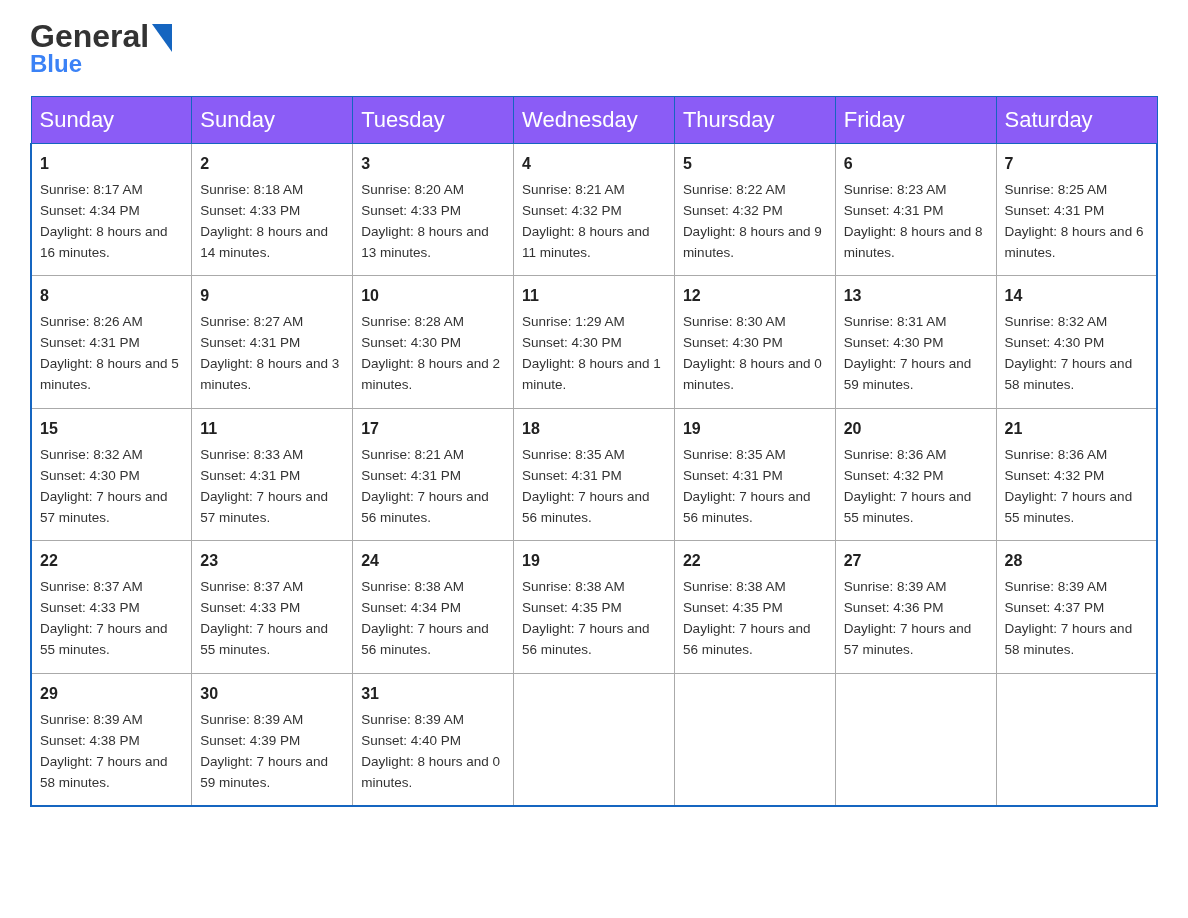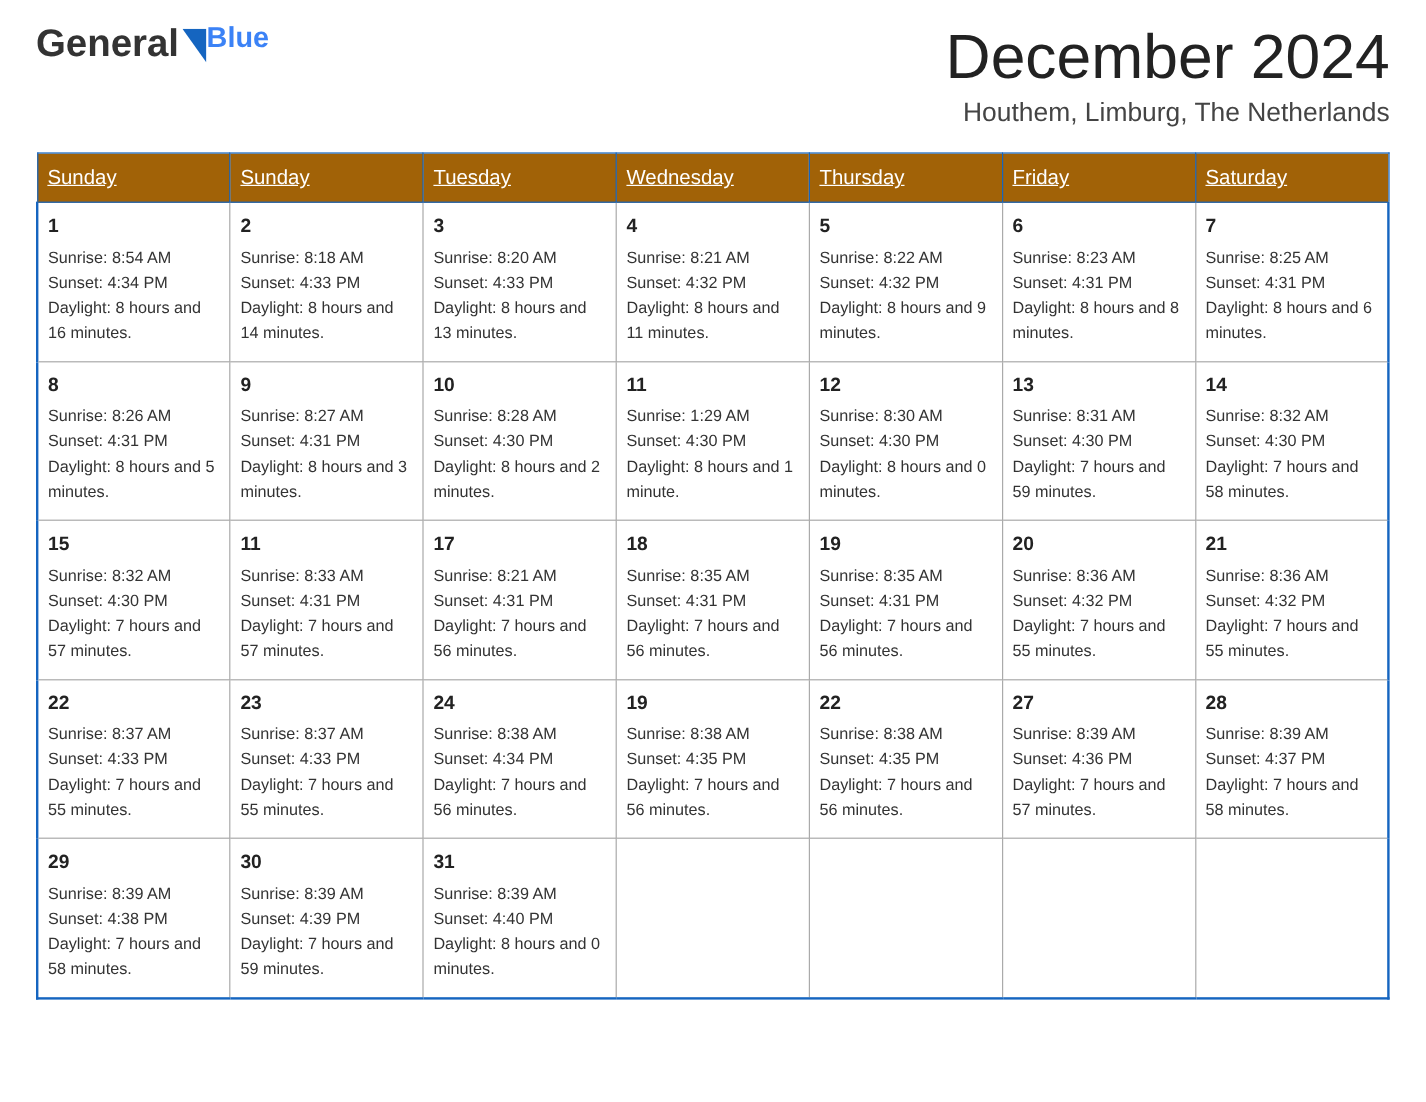--- a/index.html
+++ b/index.html
@@ -34,28 +34,27 @@
       font-size: 22px;
       color: #444;
       margin-top: 4px;
     }
     table {
       width: 100%;
       border-collapse: collapse;
       table-layout: fixed;
     }
     thead tr th {
-      background-color: #a16207;
+      background-color: #8b5cf6;
       color: #fff;
       padding: 10px 8px;
       text-align: left;
-      font-size: 17px;
+      font-size: 22px;
       font-weight: normal;
       border: 1px solid #1565c0;
-      text-decoration: underline;
     }
     tbody tr td {
       vertical-align: top;
       padding: 8px 8px 12px 8px;
       border: 1px solid #aaa;
       font-size: 13.5px;
       color: #333;
       line-height: 1.55;
       min-height: 100px;
     }
@@ -74,51 +73,47 @@
     }
     tbody tr td:last-child {
       border-right: 2px solid #1565c0;
     }
   </style>
 </head>
 <body>
 
 <div class="header">
   <div class="logo">
-  <div style="display:flex; line-height:1;">
+  <div style="display:flex; flex-direction:column; line-height:1;">
     <div style="display:flex; align-items:center;">
       <span style="font-size:32px; font-weight:bold; color:#333; font-family:Arial;">General</span>
       <svg width="20" height="28" viewBox="0 0 20 28" style="margin-left:3px; margin-top:4px;">
         <polygon points="0,0 20,0 20,28" fill="#1565c0"></polygon>
       </svg>
     </div>
     <div style="font-size:24px; font-weight:bold; color:#3b82f6; font-family:Arial; margin-top:0px;">Blue</div>
   </div>
 </div>
-  <div class="title-section">
-    <div class="month-title">December 2024</div>
-    <div class="location-title">Houthem, Limburg, The Netherlands</div>
-  </div>
 </div>
 
 <table>
   <thead>
     <tr>
       <th>Sunday</th>
       <th>Sunday</th>
       <th>Tuesday</th>
       <th>Wednesday</th>
       <th>Thursday</th>
       <th>Friday</th>
       <th>Saturday</th>
     </tr>
   </thead>
   <tbody id="calendar-body">
   <tr>
-        <td><span class="day-num">1</span><span>Sunrise: 8:54 AM</span><br><span>Sunset: 4:34 PM</span><br><span>Daylight: 8 hours and 16 minutes.</span></td>
+        <td><span class="day-num">1</span><span>Sunrise: 8:17 AM</span><br><span>Sunset: 4:34 PM</span><br><span>Daylight: 8 hours and 16 minutes.</span></td>
         <td><span class="day-num">2</span><span>Sunrise: 8:18 AM</span><br><span>Sunset: 4:33 PM</span><br><span>Daylight: 8 hours and 14 minutes.</span></td>
         <td><span class="day-num">3</span><span>Sunrise: 8:20 AM</span><br><span>Sunset: 4:33 PM</span><br><span>Daylight: 8 hours and 13 minutes.</span></td>
         <td><span class="day-num">4</span><span>Sunrise: 8:21 AM</span><br><span>Sunset: 4:32 PM</span><br><span>Daylight: 8 hours and 11 minutes.</span></td>
         <td><span class="day-num">5</span><span>Sunrise: 8:22 AM</span><br><span>Sunset: 4:32 PM</span><br><span>Daylight: 8 hours and 9 minutes.</span></td>
         <td><span class="day-num">6</span><span>Sunrise: 8:23 AM</span><br><span>Sunset: 4:31 PM</span><br><span>Daylight: 8 hours and 8 minutes.</span></td>
         <td><span class="day-num">7</span><span>Sunrise: 8:25 AM</span><br><span>Sunset: 4:31 PM</span><br><span>Daylight: 8 hours and 6 minutes.</span></td>
       </tr>
       <tr>
         <td><span class="day-num">8</span><span>Sunrise: 8:26 AM</span><br><span>Sunset: 4:31 PM</span><br><span>Daylight: 8 hours and 5 minutes.</span></td>
         <td><span class="day-num">9</span><span>Sunrise: 8:27 AM</span><br><span>Sunset: 4:31 PM</span><br><span>Daylight: 8 hours and 3 minutes.</span></td>

